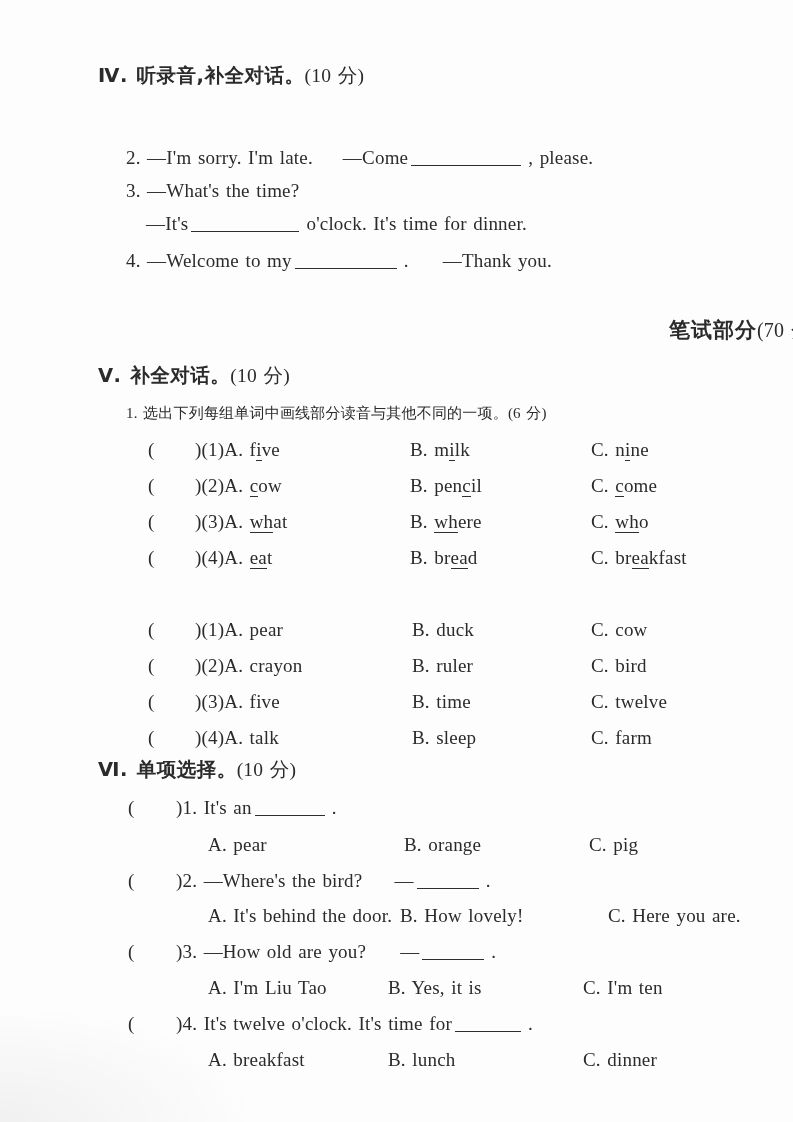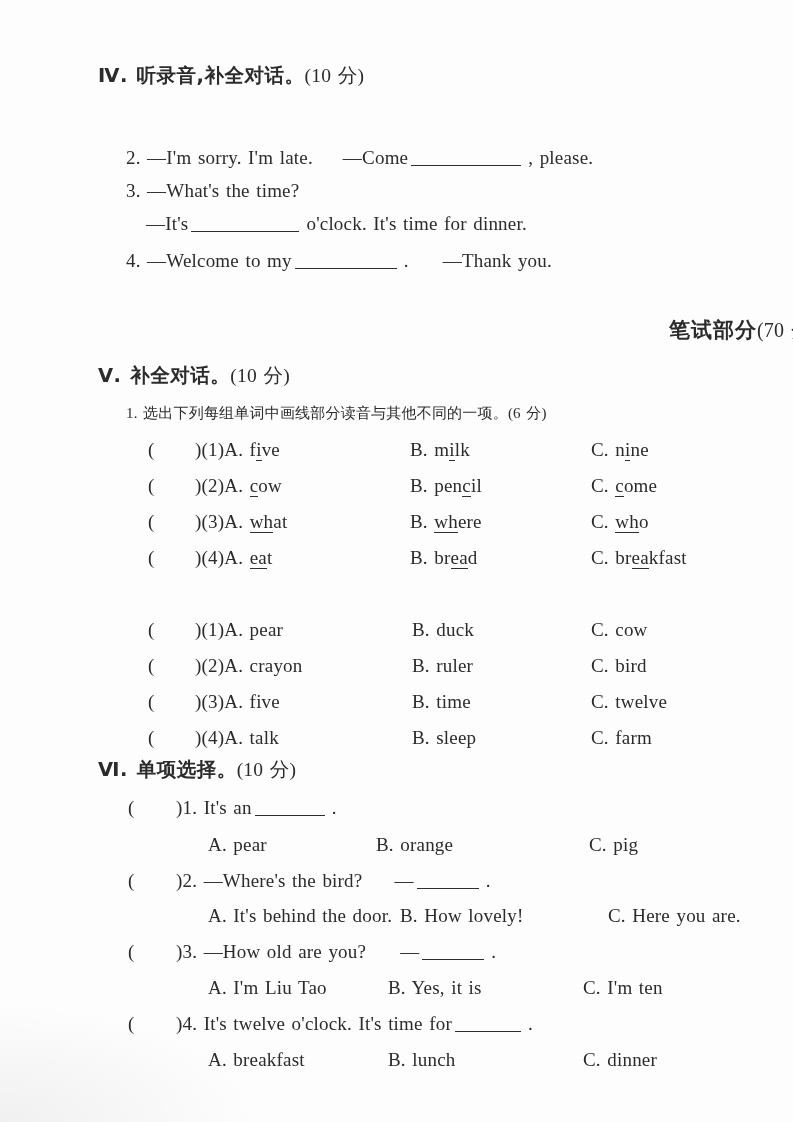--- a/index.html
+++ b/index.html
@@ -126,21 +126,21 @@
     <span class="t">Ⅵ. 单项选择。</span><span class="s">(10 分)</span>
   </div>
 
   <div class="line" style="left:0;top:796px;width:793px">
     <span class="abs" style="left:80px">(</span>
     <span class="abs" style="left:128px"><span>)1. It's an</span><span class="bl" style="width:70px"></span><span class="dot">.</span></span>
   </div>
 
   <div class="line" style="left:0;top:833px;width:793px">
     <span class="abs" style="left:160px">A. pear</span>
-    <span class="abs" style="left:328px">B. orange</span>
+    <span class="abs" style="left:356px">B. orange</span>
     <span class="abs" style="left:541px">C. pig</span>
   </div>
 
   <div class="line" style="left:0;top:869px;width:793px">
     <span class="abs" style="left:80px">(</span>
     <span class="abs" style="left:128px"><span>)2. —Where's the bird?</span><span class="gap" style="width:32px"></span><span>—</span><span class="bl" style="width:62px"></span><span class="dot">.</span></span>
   </div>
 
   <div class="line" style="left:0;top:904px;width:793px">
     <span class="abs" style="left:160px">A. It's behind the door.</span>

